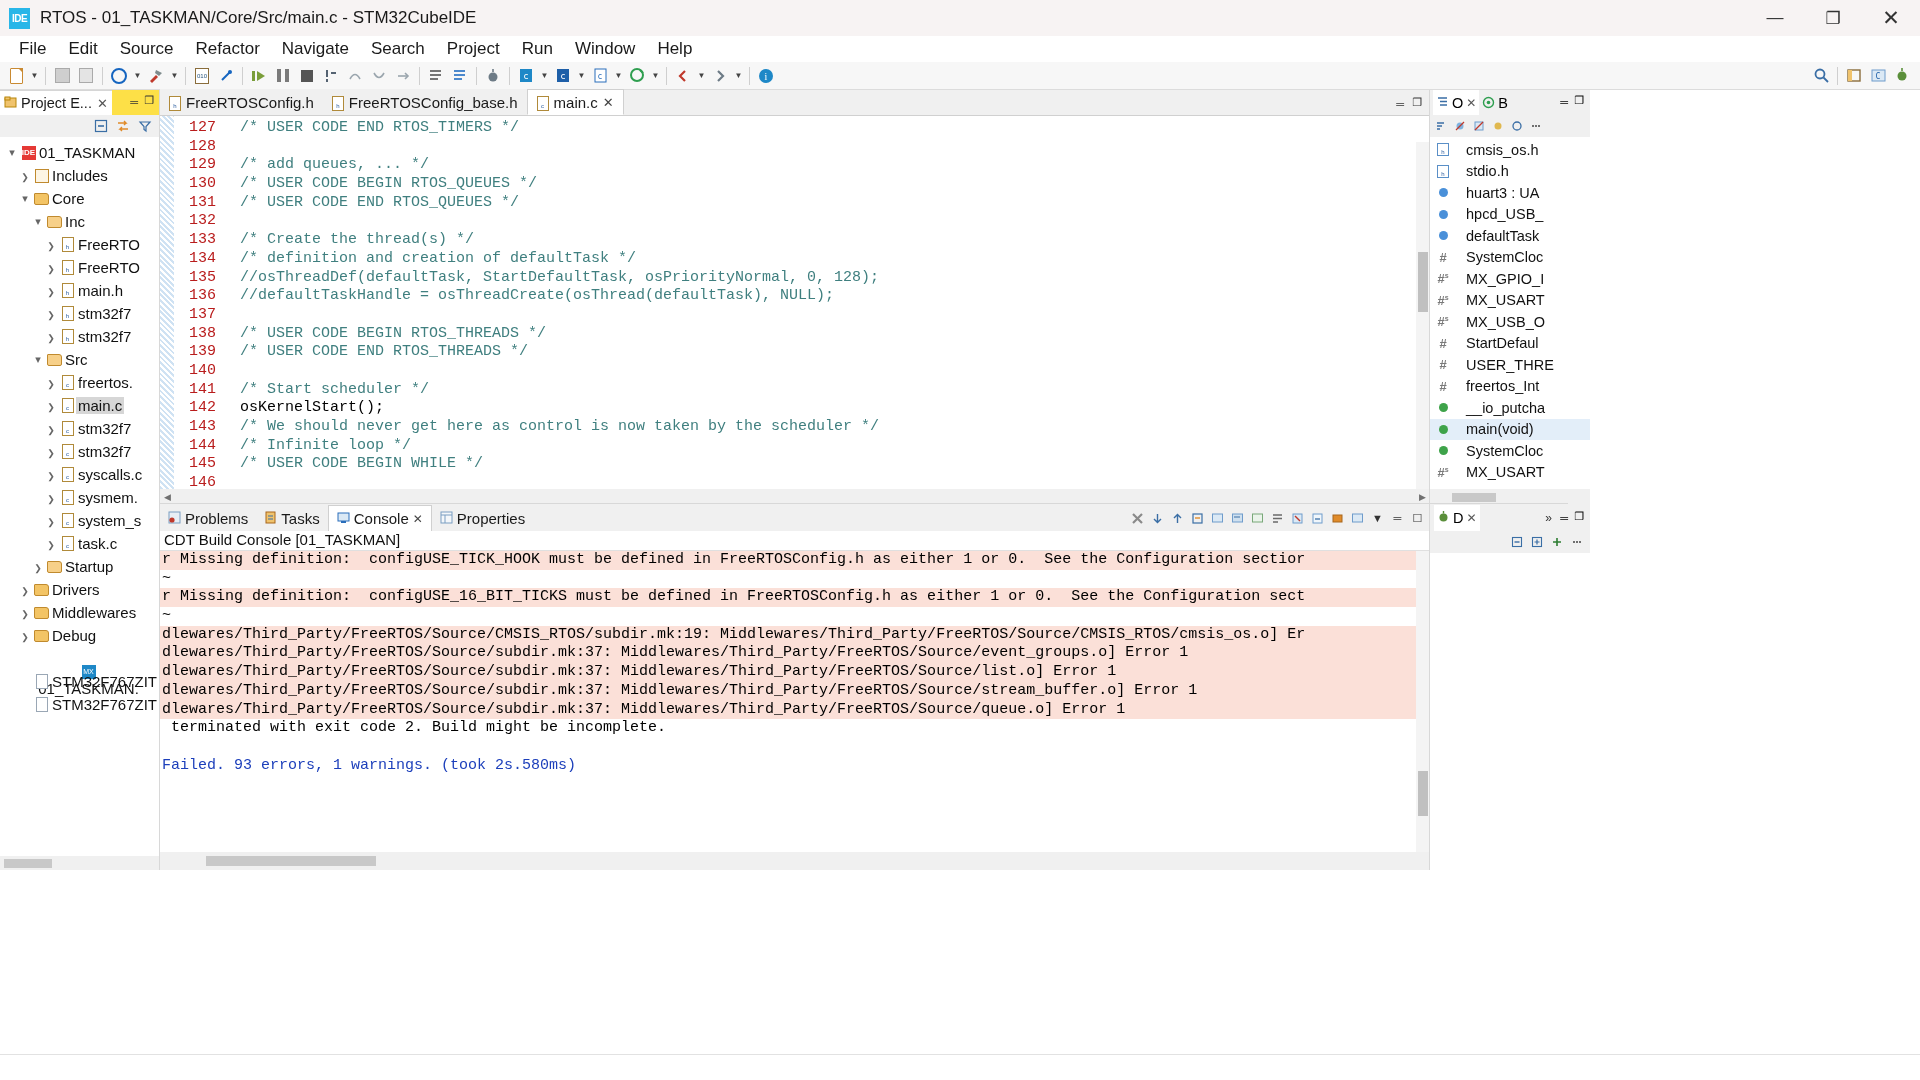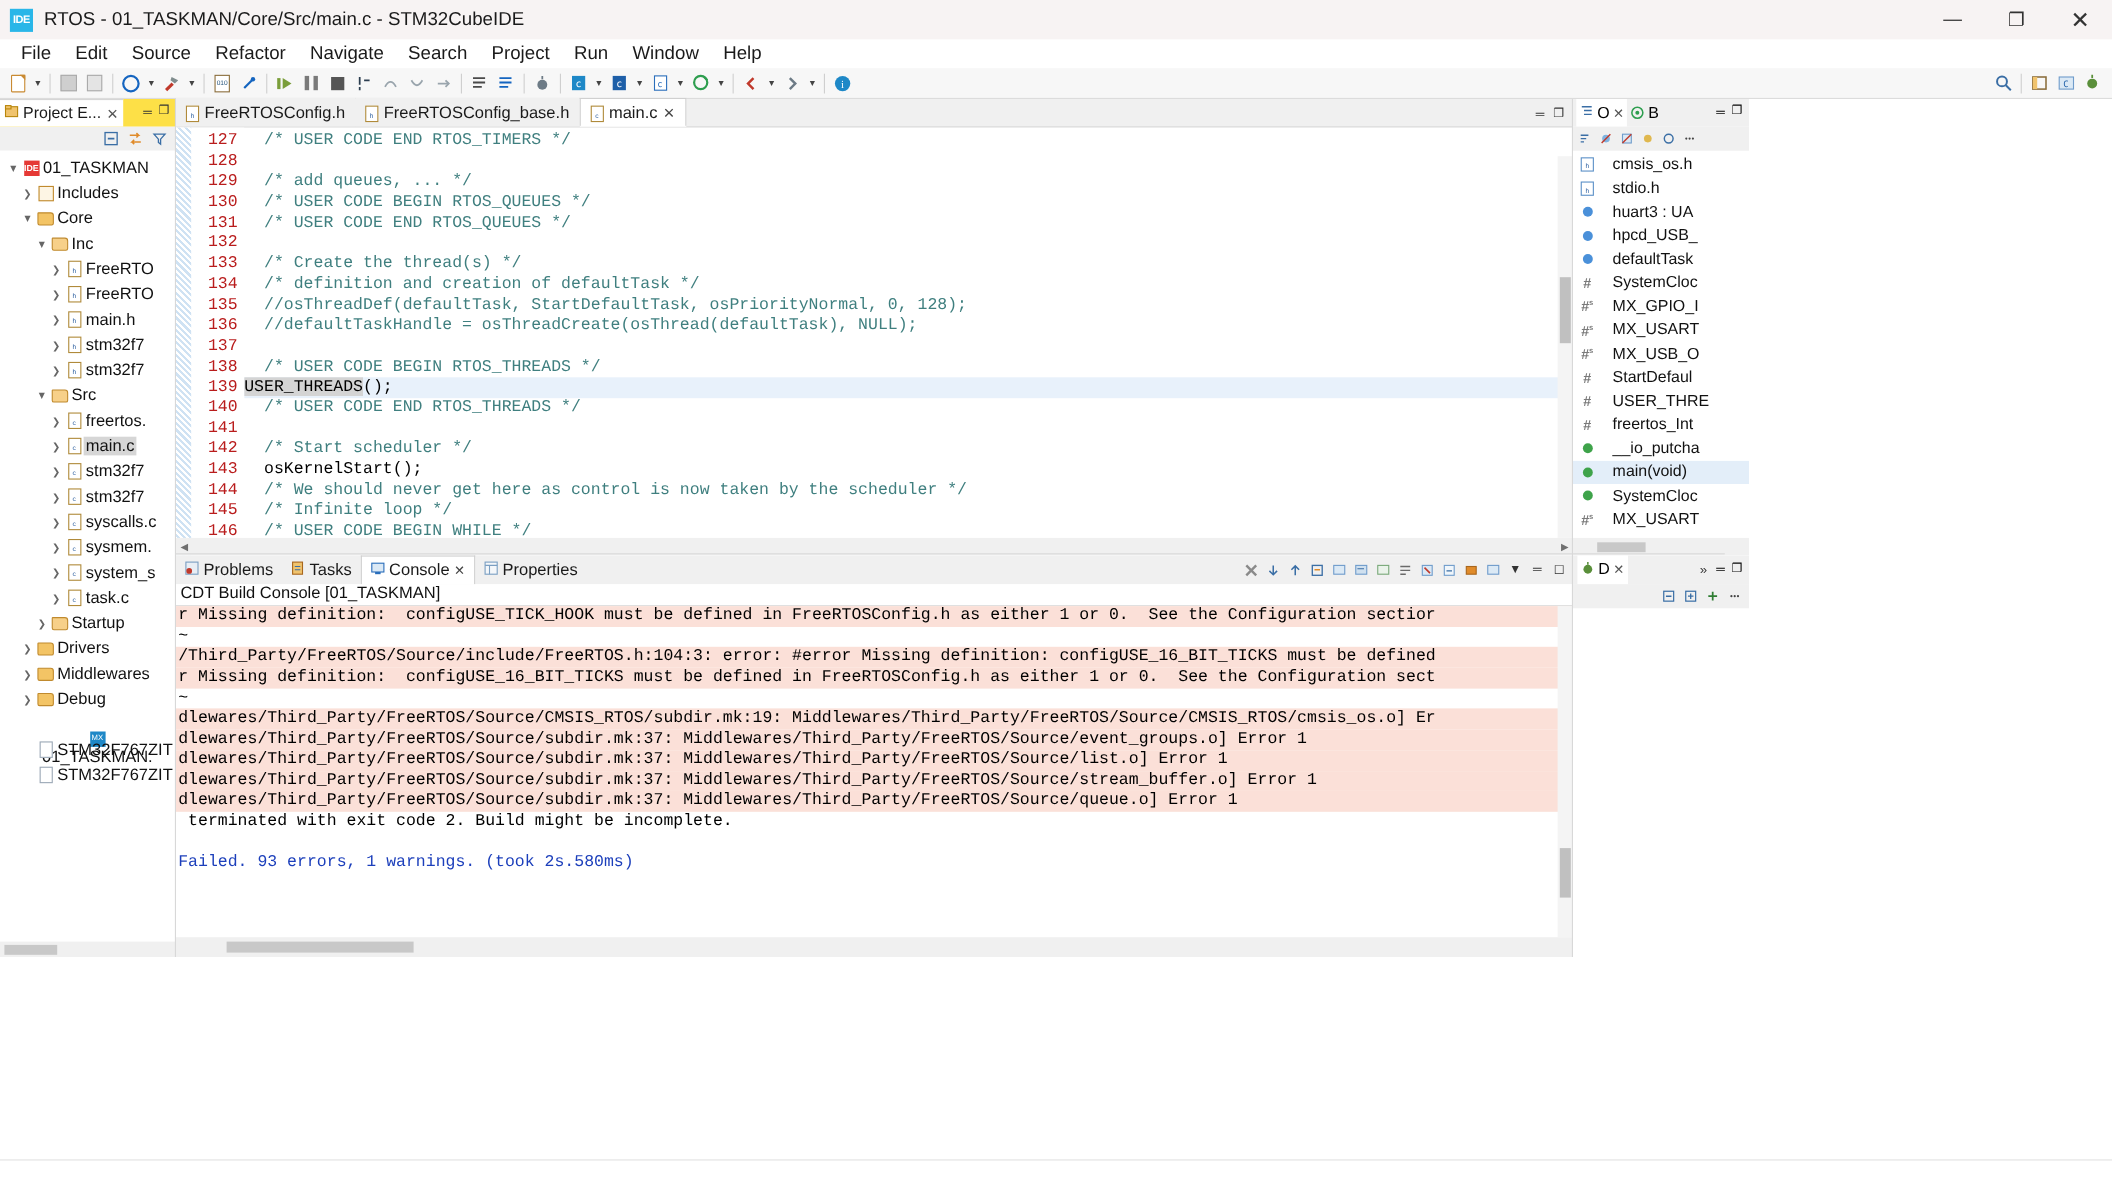--- a/index.html
+++ b/index.html
@@ -631,21 +631,20 @@
         <div class="cl" style="padding-left: 0px;"><span class="cmt">  /* add queues, ... */</span></div>
         <div class="cl" style="padding-left: 0px;"><span class="cmt">  /* USER CODE BEGIN RTOS_QUEUES */</span></div>
         <div class="cl" style="padding-left: 0px;"><span class="cmt">  /* USER CODE END RTOS_QUEUES */</span></div>
         <div class="cl" style="padding-left: 0px;"><span class="cmt"></span></div>
         <div class="cl" style="padding-left: 0px;"><span class="cmt">  /* Create the thread(s) */</span></div>
         <div class="cl" style="padding-left: 0px;"><span class="cmt">  /* definition and creation of defaultTask */</span></div>
         <div class="cl" style="padding-left: 0px;"><span class="cmt">  //osThreadDef(defaultTask, StartDefaultTask, osPriorityNormal, 0, 128);</span></div>
         <div class="cl" style="padding-left: 0px;"><span class="cmt">  //defaultTaskHandle = osThreadCreate(osThread(defaultTask), NULL);</span></div>
         <div class="cl" style="padding-left: 0px;"><span class="cmt"></span></div>
         <div class="cl" style="padding-left: 0px;"><span class="cmt">  /* USER CODE BEGIN RTOS_THREADS */</span></div>
-        <div class="cl hl" style="padding-left: 0px;"><span class="tokhl plain">USER_THREADS</span><span class="plain">();</span></div>
         <div class="cl" style="padding-left: 0px;"><span class="cmt">  /* USER CODE END RTOS_THREADS */</span></div>
         <div class="cl" style="padding-left: 0px;"><span class="cmt"></span></div>
         <div class="cl" style="padding-left: 0px;"><span class="cmt">  /* Start scheduler */</span></div>
         <div class="cl" style="padding-left: 0px;"><span class="plain">  osKernelStart();</span></div>
         <div class="cl" style="padding-left: 0px;"><span class="cmt">  /* We should never get here as control is now taken by the scheduler */</span></div>
         <div class="cl" style="padding-left: 0px;"><span class="cmt">  /* Infinite loop */</span></div>
         <div class="cl" style="padding-left: 0px;"><span class="cmt">  /* USER CODE BEGIN WHILE */</span></div>
       </div>
     <div id="ed-vscroll">
         <div class="thumb"></div>
@@ -755,21 +754,20 @@
         </span>
       <span class="ct-ic">▼</span>
       <span class="ct-ic">═</span>
       <span class="ct-ic">☐</span>
     </div>
   </div>
   <div id="cons-title">CDT Build Console [01_TASKMAN]</div>
   <div id="cons-out">
     <div class="co-line err">r Missing definition:  configUSE_TICK_HOOK must be defined in FreeRTOSConfig.h as either 1 or 0.  See the Configuration sectior</div>
       <div class="co-line">~</div>
-      <div class="co-line err">/Third_Party/FreeRTOS/Source/include/FreeRTOS.h:104:3: error: #error Missing definition: configUSE_16_BIT_TICKS must be defined</div>
       <div class="co-line err">r Missing definition:  configUSE_16_BIT_TICKS must be defined in FreeRTOSConfig.h as either 1 or 0.  See the Configuration sect</div>
       <div class="co-line">~</div>
       <div class="co-line err">dlewares/Third_Party/FreeRTOS/Source/CMSIS_RTOS/subdir.mk:19: Middlewares/Third_Party/FreeRTOS/Source/CMSIS_RTOS/cmsis_os.o] Er</div>
       <div class="co-line err">dlewares/Third_Party/FreeRTOS/Source/subdir.mk:37: Middlewares/Third_Party/FreeRTOS/Source/event_groups.o] Error 1</div>
       <div class="co-line err">dlewares/Third_Party/FreeRTOS/Source/subdir.mk:37: Middlewares/Third_Party/FreeRTOS/Source/list.o] Error 1</div>
       <div class="co-line err">dlewares/Third_Party/FreeRTOS/Source/subdir.mk:37: Middlewares/Third_Party/FreeRTOS/Source/stream_buffer.o] Error 1</div>
       <div class="co-line err">dlewares/Third_Party/FreeRTOS/Source/subdir.mk:37: Middlewares/Third_Party/FreeRTOS/Source/queue.o] Error 1</div>
       <div class="co-line"> terminated with exit code 2. Build might be incomplete.</div>
       <div class="co-line"></div>
       <div class="co-line fail">Failed. 93 errors, 1 warnings. (took 2s.580ms)</div>

